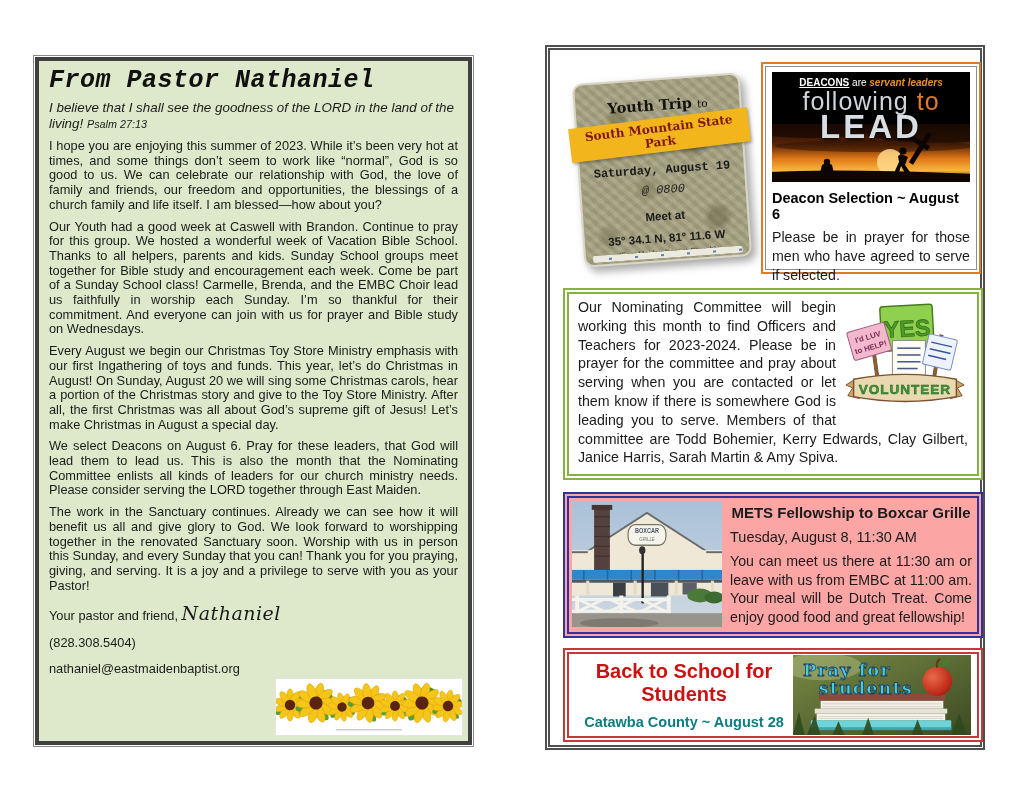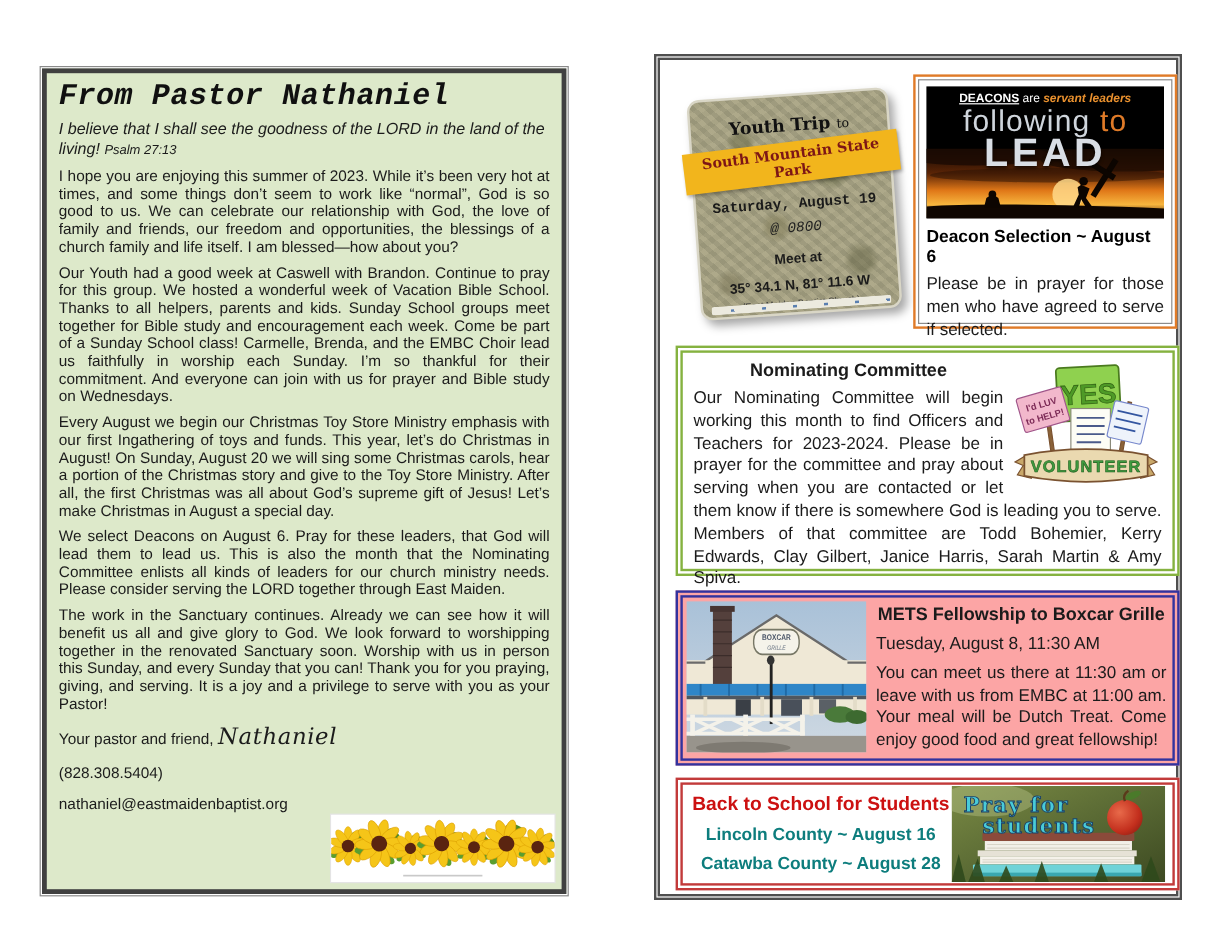--- a/index.html
+++ b/index.html
@@ -108,21 +108,21 @@
   .mets-when { text-align:left; font-size:14.5px; margin:8px 0 7px 0; }
   .mets-body { font-size:14.2px; line-height:18.6px; text-align:justify; }
 
   
   .back-box {
     position:absolute; left:13px; top:598px; width:420px; height:94px;
     border:6px double #c23a3a; background:#fff;
     display:flex; align-items:center; padding:2px 6px;
   }
   .back-text { flex:1; text-align:center; }
-  .back-title { color:#cc1111; font-size:16px; font-weight:bold; }
+  .back-title { color:#cc1111; font-size:20px; font-weight:bold; }
   .back-line { color:#0d7d7d; font-size:14.5px; font-weight:bold; margin-top:8px; }
   .books-img { width:178px; height:80px; flex:0 0 178px; }
 
   svg { display:block; }
 </style>
 </head>
 <body>
 
 <div class="canvas">
 
@@ -273,21 +273,20 @@
             </g>
           </g>
           <g>
             <path d="M14,82 L4,88 L11,91 L6,99 L18,102 L14,82 Z" fill="#c9a86a" stroke="#7a5230" stroke-width="1"></path>
             <path d="M116,82 L126,88 L119,91 L124,99 L112,102 L116,82 Z" fill="#c9a86a" stroke="#7a5230" stroke-width="1"></path>
             <path d="M12,82 Q65,72 118,82 L118,100 Q65,110 12,100 Z" fill="#ead9b0" stroke="#7a5230" stroke-width="1.5"></path>
             <text x="65" y="97" text-anchor="middle" font-size="14" font-weight="bold" letter-spacing="1" fill="#3f9b3f" stroke="#1d5c1d" stroke-width="0.5" font-family="Liberation Sans, sans-serif">VOLUNTEER</text>
           </g>
         </svg>
       </div>
-      <h3 class="nom-title">Nominating Committee</h3>
       <p class="nom-body">Our Nominating Committee will begin working this month to find Officers and Teachers for 2023-2024. Please be in prayer for the committee and pray about serving when you are contacted or let them know if there is somewhere God is leading you to serve. Members of that committee are Todd Bohemier, Kerry Edwards, Clay Gilbert, Janice Harris, Sarah Martin &amp; Amy Spiva.</p>
     </div>
 
     <div class="mets-box">
       <div class="boxcar-img">
         <svg width="150" height="126" viewBox="0 0 190 128" preserveAspectRatio="none">
           <defs>
             <linearGradient id="skyG" x1="0" y1="0" x2="0" y2="1">
               <stop offset="0" stop-color="#a9c1d8"></stop>
                 <stop offset="1" stop-color="#cfd9e2"></stop>
@@ -355,21 +354,20 @@
       <div class="mets-text">
         <h3 class="mets-title">METS Fellowship to Boxcar Grille</h3>
         <p class="mets-when">Tuesday, August 8, 11:30 AM</p>
         <p class="mets-body">You can meet us there at 11:30 am or leave with us from EMBC at 11:00 am. Your meal will be Dutch Treat. Come enjoy good food and great fellowship!</p>
       </div>
     </div>
 
     <div class="back-box">
       <div class="back-text">
         <h3 class="back-title">Back to School for Students</h3>
-        <p class="back-line">Lincoln County ~ August 16</p>
         <p class="back-line">Catawba County ~ August 28</p>
       </div>
       <div class="books-img">
         <svg width="178" height="80" viewBox="0 0 180 82" preserveAspectRatio="none">
           <defs>
             <linearGradient id="bgG" x1="0" y1="0" x2="1" y2="1">
               <stop offset="0" stop-color="#7a8a44"></stop>
                 <stop offset="0.5" stop-color="#5a6a34"></stop>
                 <stop offset="1" stop-color="#3d4a22"></stop>
             </linearGradient>

